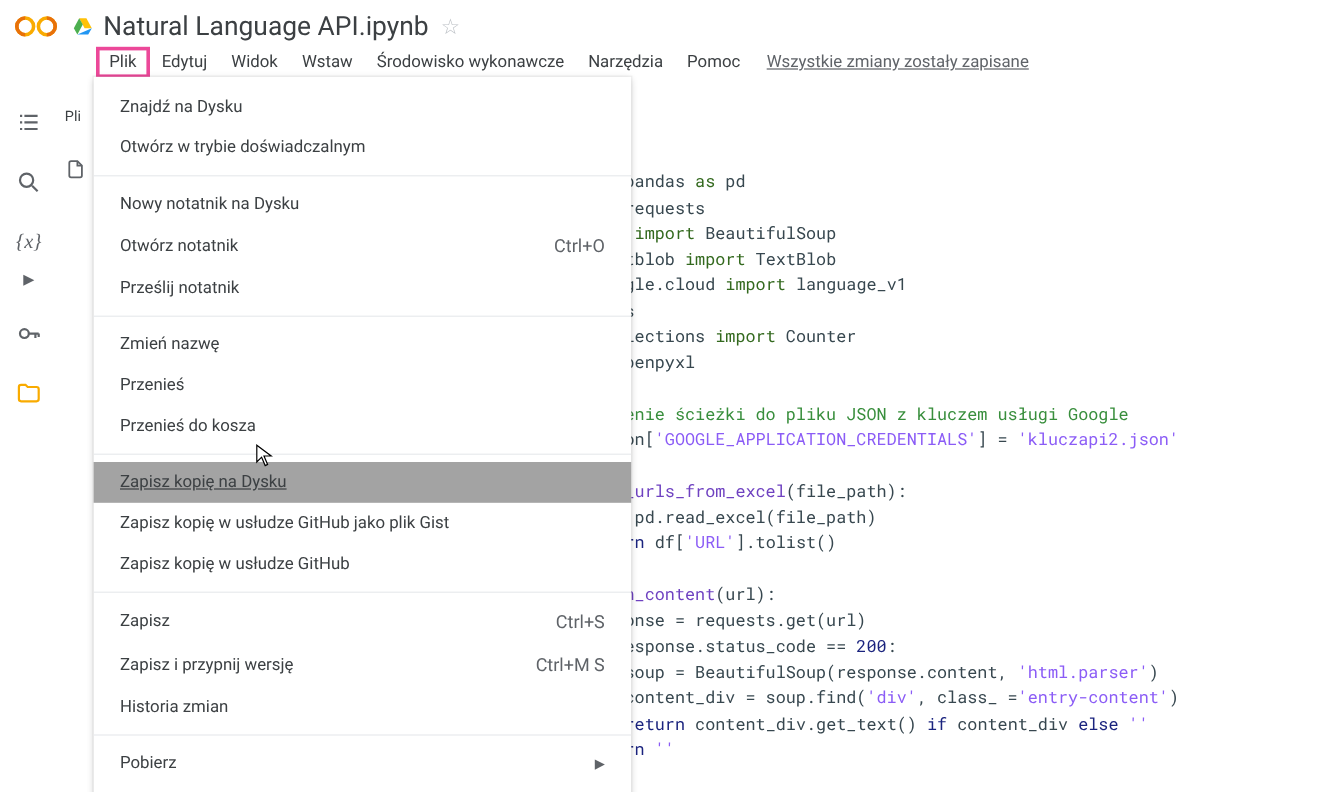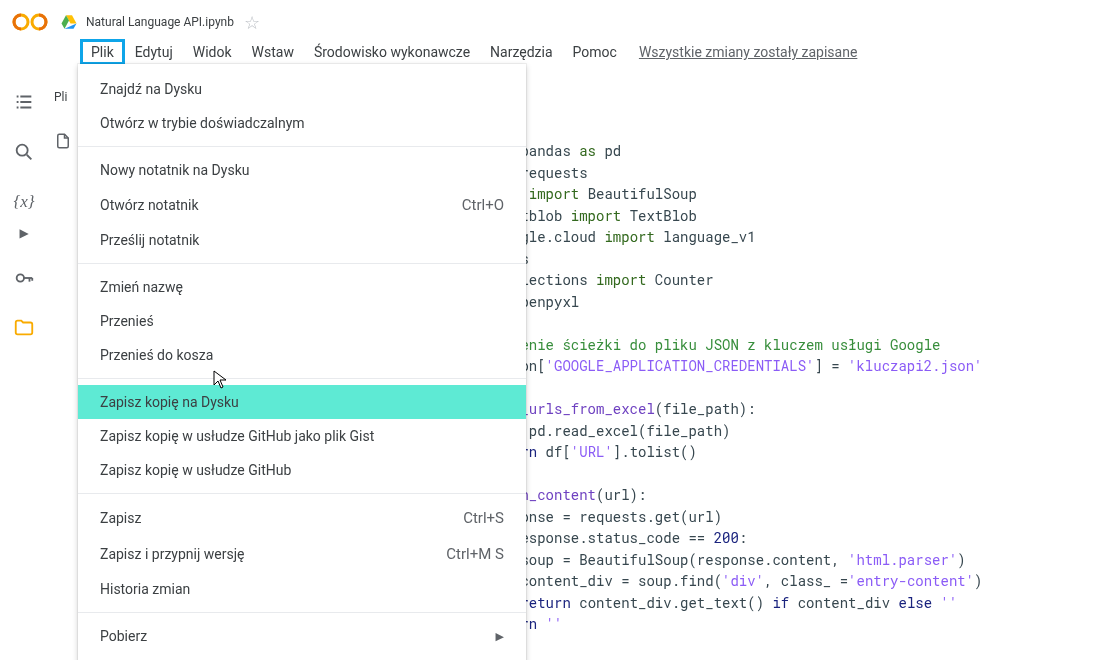--- a/index.html
+++ b/index.html
@@ -1,42 +1,42 @@
 <!DOCTYPE html>
 <html><head>
 <meta charset="utf-8">
 <style>
 * { box-sizing: border-box; margin: 0; padding: 0; }
 body { font-family: "Google Sans", Roboto, Arial, sans-serif; font-size: 14px; color: #3c4043; background: #fff; overflow: hidden; width: 1109px; height: 660px; }
 
 .header { display: flex; align-items: center; padding: 8px 12px 0 12px; height: 36px; }
 .logo { width: 36px; height: 24px; display: flex; align-items: center; margin-right: 12px; }
 .drive-icon { width: 18px; height: 18px; margin-right: 8px; }
-.doc-title { font-size: 12px; color: #3c4043; margin-right: 10px; }
+.doc-title { font-size: 22px; color: #3c4043; margin-right: 10px; }
 .star-icon { color: #bdc1c6; font-size: 18px; cursor: pointer; }
 
 .menubar { display: flex; align-items: center; padding: 4px 80px 6px 80px; height: 34px; font-size: 14px; }
 .menubar-item { padding: 4px 10px; cursor: pointer; color: #3c4043; }
-.menubar-item.boxed { border: 3px solid #0ea5e9; padding: 2px 8px; }
+.menubar-item.boxed { border: 3px solid #ec4899; padding: 2px 8px; }
 .menubar-status { margin-left: 12px; color: #5f6368; text-decoration: underline; cursor: pointer; }
 
 .body-area { display: flex; height: calc(100% - 70px); }
 
 .left-rail { width: 48px; display: flex; flex-direction: column; align-items: center; padding-top: 20px; gap: 26px; }
 .rail-icon { width: 24px; height: 24px; display: flex; align-items: center; justify-content: center; color: #5f6368; cursor: pointer; }
 .rail-icon.active { color: #f9ab00; }
 .rail-chevron { font-size: 12px; color: #5f6368; margin-top: -14px; }
 
 .side-panel { width: 24px; border-right: none; padding: 20px 0 0 6px; color: #3c4043; font-size: 12px; }
 
 .main { flex: 1; position: relative; }
 
 .dropdown { position: absolute; left: 6px; top: -6px; width: 448px; background: #fff; box-shadow: 0 2px 6px rgba(0,0,0,.2), 0 0 0 1px rgba(0,0,0,.05); padding: 8px 0; z-index: 10; }
 .dropdown-item { display: flex; justify-content: space-between; align-items: center; padding: 9px 22px; cursor: pointer; color: #3c4043; font-size: 14px; }
-.dropdown-item.highlighted { background: #5eead4; }
+.dropdown-item.highlighted { background: #a3a3a3; text-decoration: underline; }
 .dropdown-item .shortcut { color: #5f6368; font-size: 15px; }
 .dropdown-item .submenu-arrow { color: #5f6368; font-size: 11px; }
 .dropdown-divider { height: 1px; background: #e8eaed; margin: 6px 0; }
 .boxed-red { position: absolute; border: 3px solid #e53935; pointer-events: none; }
 .cursor-svg { position: absolute; width: 16px; height: 20px; z-index: 20; }
 
 .code-area { position: absolute; left: 440px; top: 70px; right: 0; bottom: 0; font-family: "Roboto Mono", Consolas, monospace; font-size: 14px; line-height: 21.5px; white-space: pre; color: #37474f; overflow: hidden; }
 .kw-import { color: #33691e; }
 .kw-as { color: #33691e; }
 .kw-return { color: #1a237e; }

